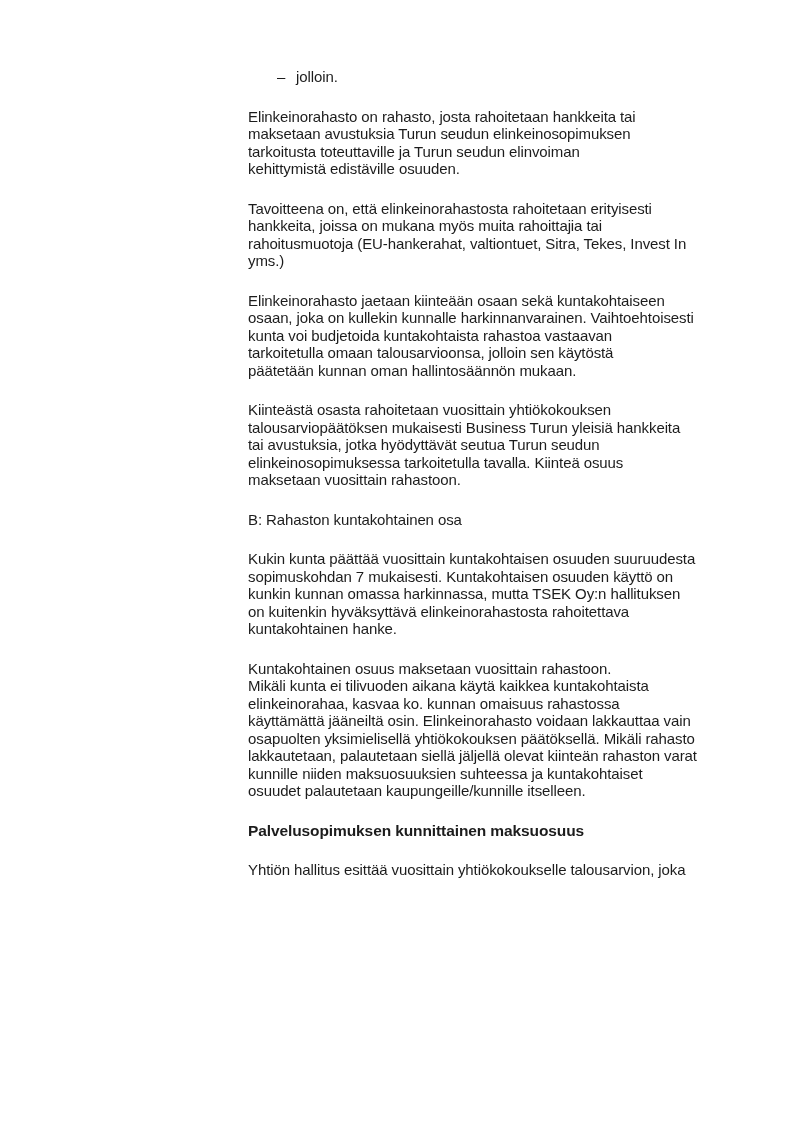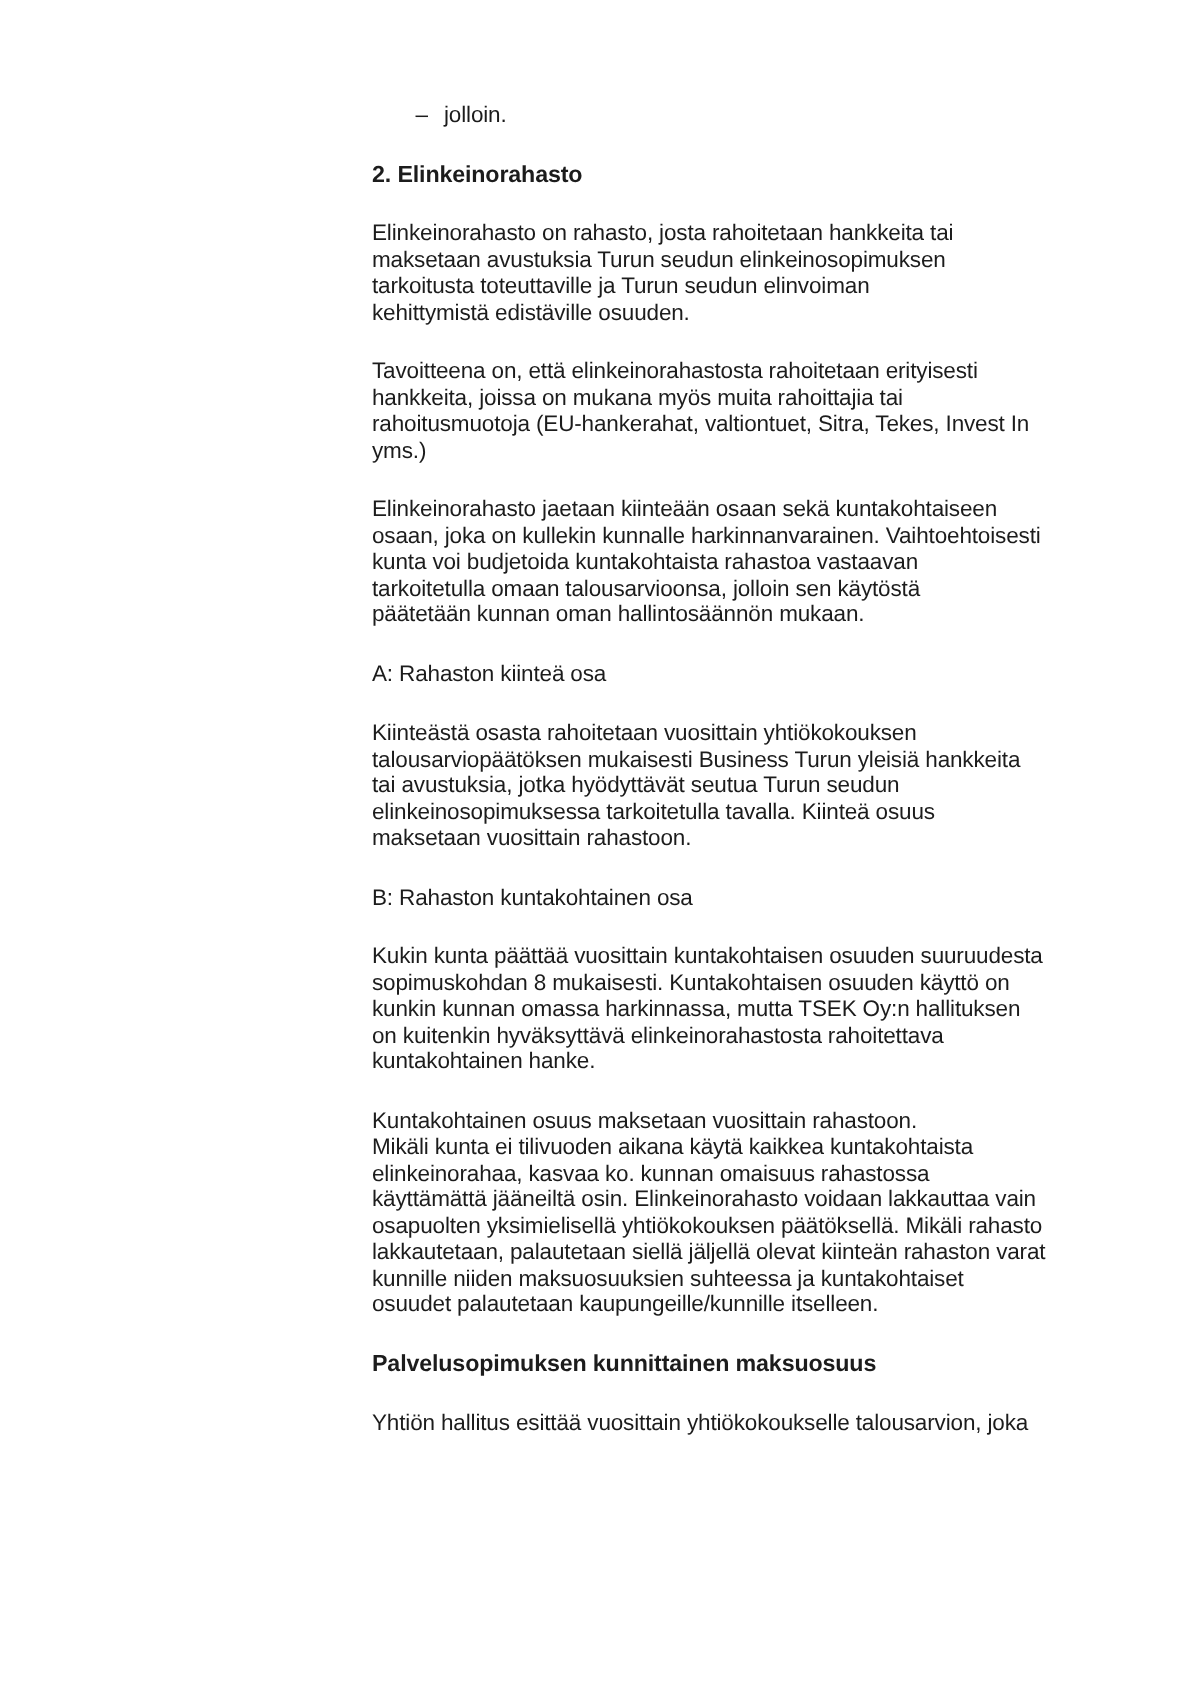--- a/index.html
+++ b/index.html
@@ -53,51 +53,49 @@
 <body>
 
 <div class="page">
   <div class="content">
 
     <div class="bullet-row">
       <span class="marker">–</span>
       <span>jolloin.</span>
     </div>
 
-    <div class="h-bold">2. Elinkeinorahasto</div>
 
     <p class="para">Elinkeinorahasto on rahasto, josta rahoitetaan hankkeita tai
 maksetaan avustuksia Turun seudun elinkeinosopimuksen
 tarkoitusta toteuttaville ja Turun seudun elinvoiman
 kehittymistä edistäville osuuden.</p>
 
     <p class="para">Tavoitteena on, että elinkeinorahastosta rahoitetaan erityisesti
 hankkeita, joissa on mukana myös muita rahoittajia tai
 rahoitusmuotoja (EU-hankerahat, valtiontuet, Sitra, Tekes, Invest In
 yms.)</p>
 
     <p class="para">Elinkeinorahasto jaetaan kiinteään osaan sekä kuntakohtaiseen
 osaan, joka on kullekin kunnalle harkinnanvarainen. Vaihtoehtoisesti
 kunta voi budjetoida kuntakohtaista rahastoa vastaavan
 tarkoitetulla omaan talousarvioonsa, jolloin sen käytöstä
 päätetään kunnan oman hallintosäännön mukaan.</p>
 
-    <p class="para subhead">A: Rahaston kiinteä osa</p>
 
     <p class="para">Kiinteästä osasta rahoitetaan vuosittain yhtiökokouksen
 talousarviopäätöksen mukaisesti Business Turun yleisiä hankkeita
 tai avustuksia, jotka hyödyttävät seutua Turun seudun
 elinkeinosopimuksessa tarkoitetulla tavalla. Kiinteä osuus
 maksetaan vuosittain rahastoon.</p>
 
     <p class="para subhead">B: Rahaston kuntakohtainen osa</p>
 
 
     <p class="para">Kukin kunta päättää vuosittain kuntakohtaisen osuuden suuruudesta
-sopimuskohdan 8 mukaisesti. Kuntakohtaisen osuuden käyttö on
+sopimuskohdan 7 mukaisesti. Kuntakohtaisen osuuden käyttö on
 kunkin kunnan omassa harkinnassa, mutta TSEK Oy:n hallituksen
 on kuitenkin hyväksyttävä elinkeinorahastosta rahoitettava
 kuntakohtainen hanke.</p>
 
     <p class="para">Kuntakohtainen osuus maksetaan vuosittain rahastoon.
 Mikäli kunta ei tilivuoden aikana käytä kaikkea kuntakohtaista
 elinkeinorahaa, kasvaa ko. kunnan omaisuus rahastossa
 käyttämättä jääneiltä osin. Elinkeinorahasto voidaan lakkauttaa vain
 osapuolten yksimielisellä yhtiökokouksen päätöksellä. Mikäli rahasto
 lakkautetaan, palautetaan siellä jäljellä olevat kiinteän rahaston varat

